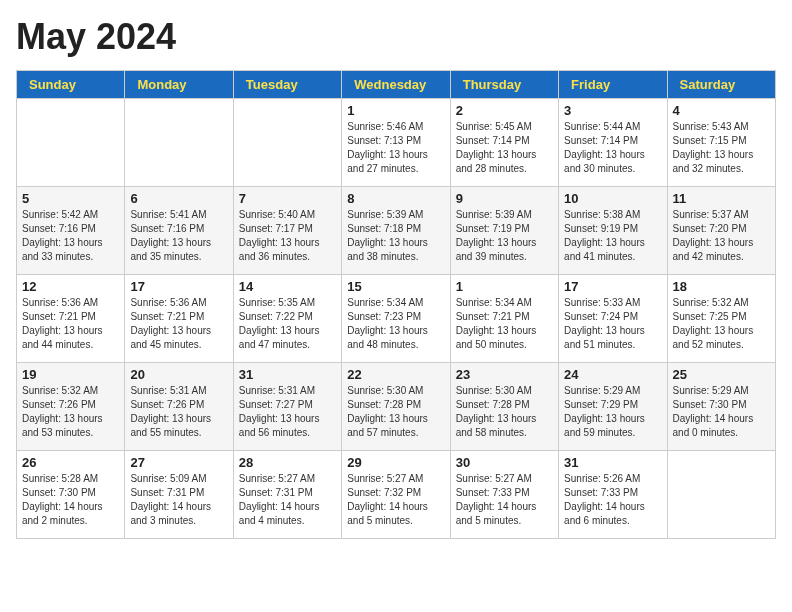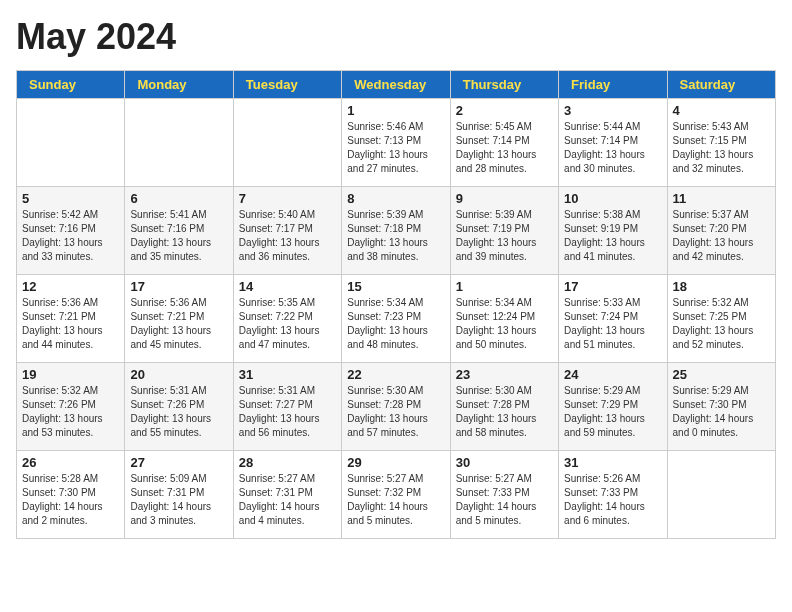--- a/index.html
+++ b/index.html
@@ -216,21 +216,21 @@
         <td>
           <span class="day-number">15</span>
           <div class="cell-content">Sunrise: 5:34 AM
 Sunset: 7:23 PM
 Daylight: 13 hours
 and 48 minutes.</div>
         </td>
         <td>
           <span class="day-number">1</span>
           <div class="cell-content">Sunrise: 5:34 AM
-Sunset: 12:24 PM
+Sunset: 7:21 PM
 Daylight: 13 hours
 and 50 minutes.</div>
         </td>
         <td>
           <span class="day-number">17</span>
           <div class="cell-content">Sunrise: 5:33 AM
 Sunset: 7:24 PM
 Daylight: 13 hours
 and 51 minutes.</div>
         </td>

